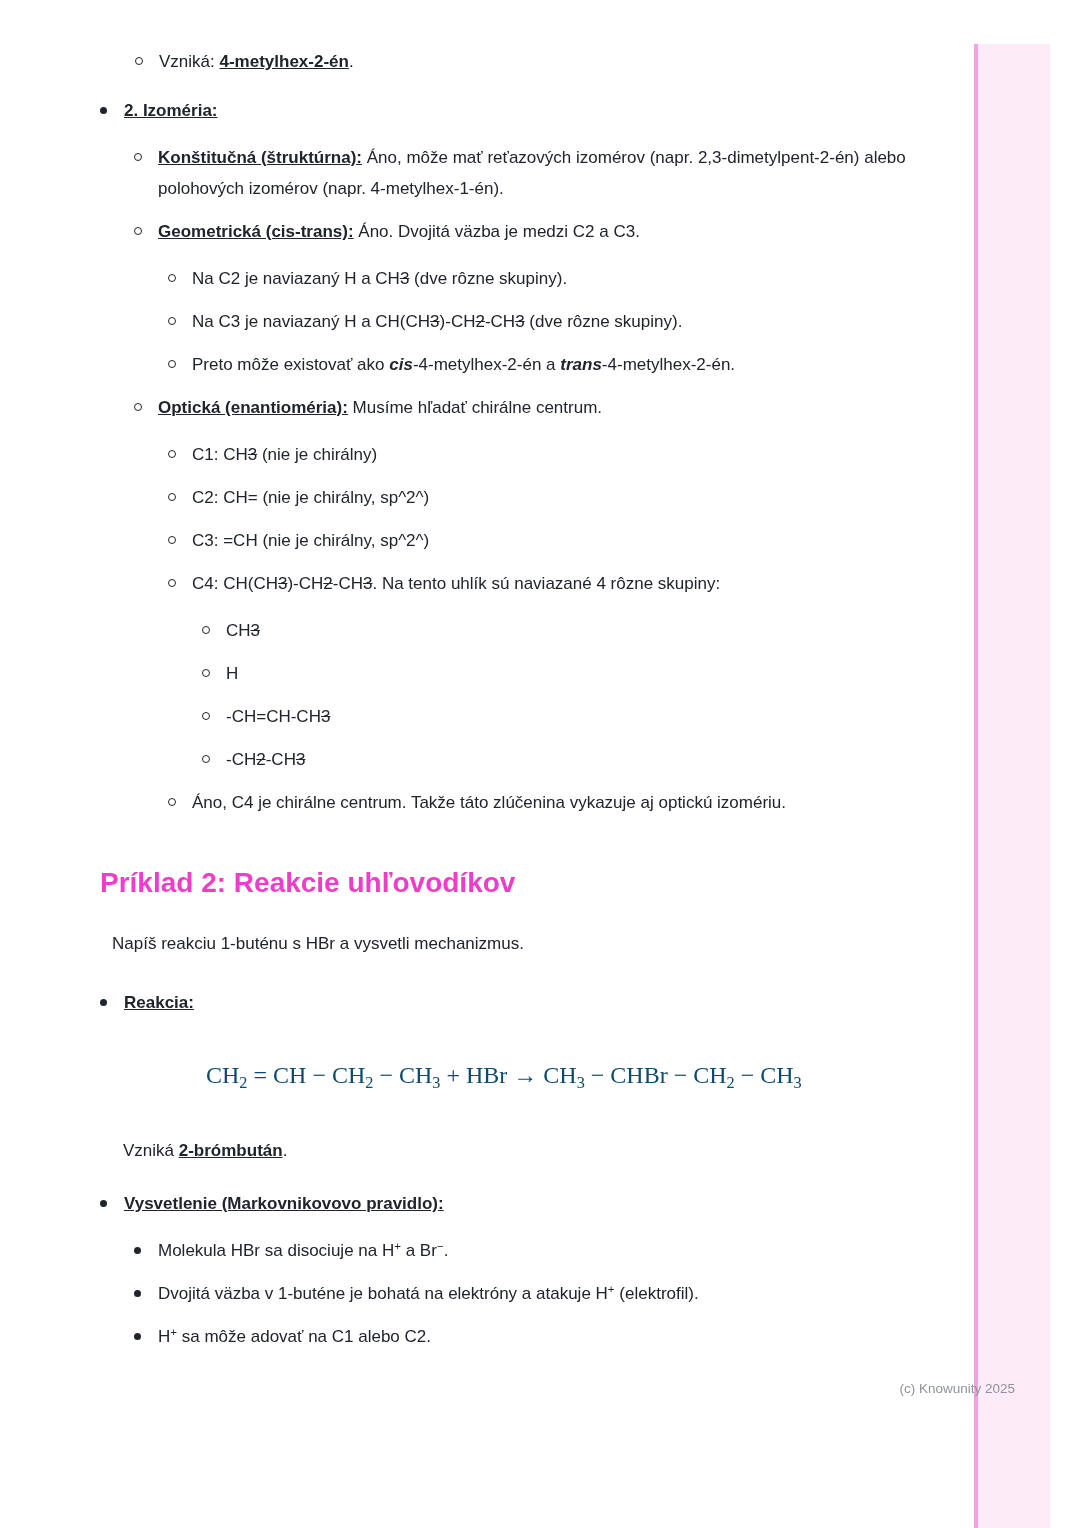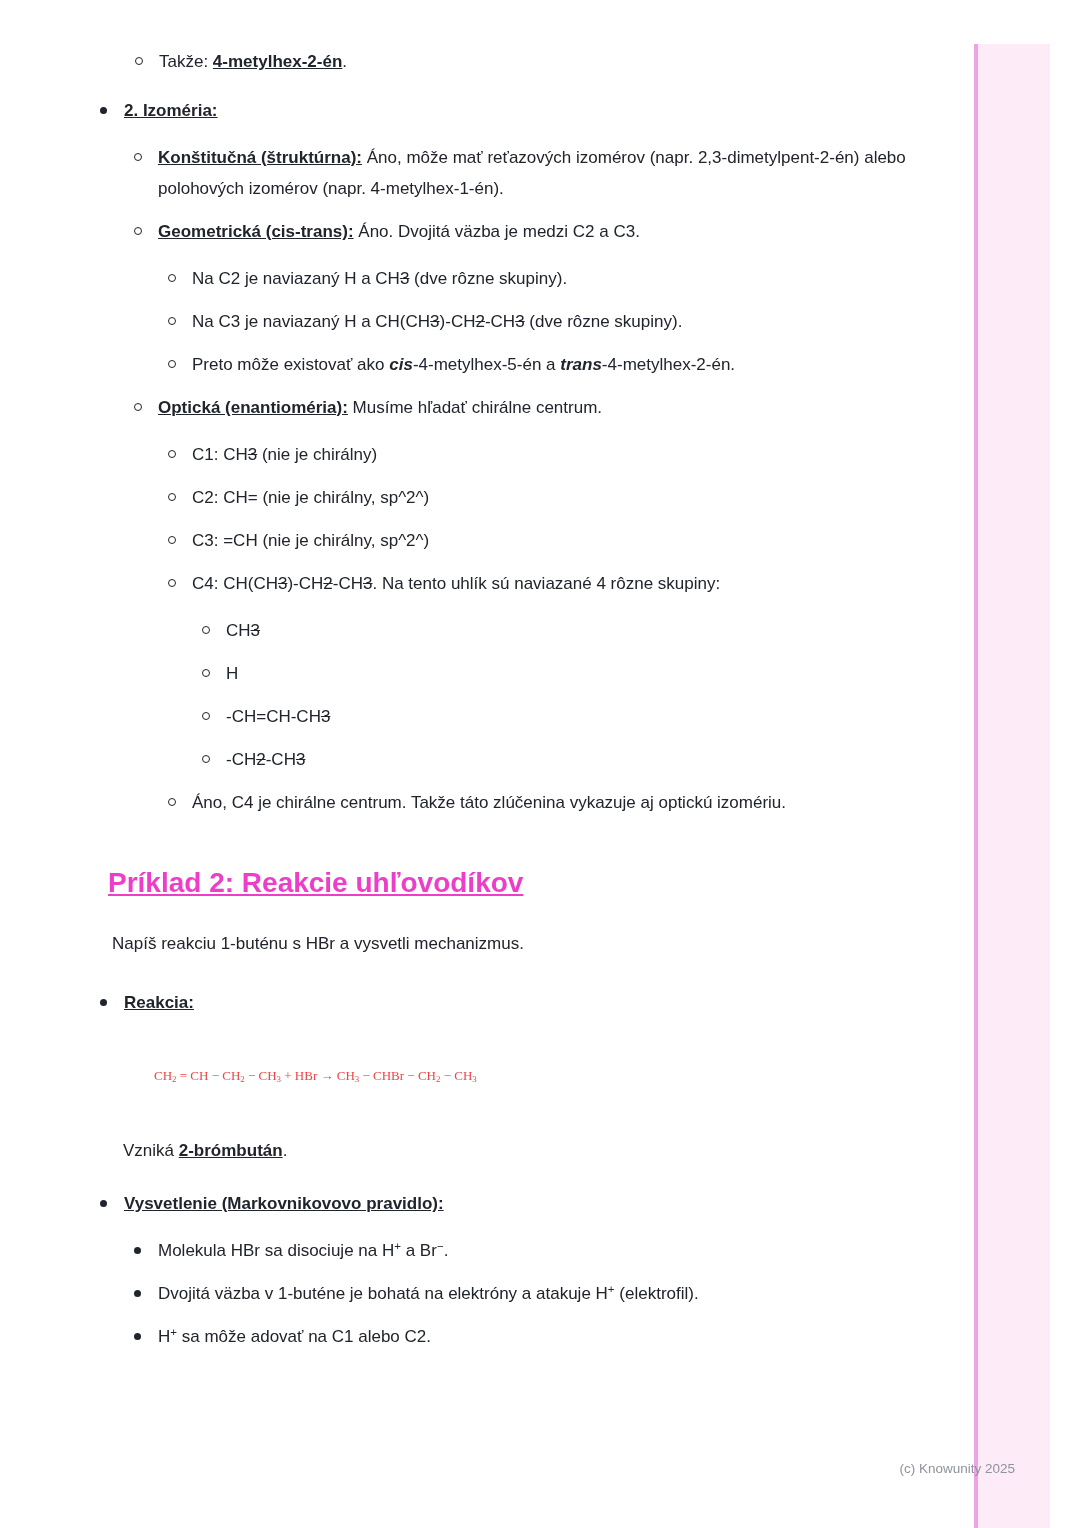--- a/index.html
+++ b/index.html
@@ -33,78 +33,77 @@
   .content ul ul li.dot::before{left:0;}
   .content ul ul li.ring::before{left:0;}
   ul.indent2{padding-left:39px;}
   ul.indent2 > li{padding-left:24px;}
   ul.indent2 > li.ring::before{left:0;}
 
   .nazov-list{margin-bottom:18px;}
   .izomeria-list{margin-bottom:0;}
 
   h1.h-pink{
-    margin:46px 0 26px 12px;
+    margin:46px 0 26px 4px;
     font-size:28px;line-height:38px;font-weight:700;
     color:var(--heading-accent);
-    text-decoration:underline;
   }
   .para{margin:0 0 28px 16px;}
   .reakcia-list{margin-bottom:0;}
   .equation{
-    margin:42px 0 44px 58px;
+    margin:42px 0 44px 110px;
     font-family:"Liberation Serif","DejaVu Serif",serif;
-    font-size:13px;color:#ef4444;white-space:nowrap;
+    font-size:24px;color:#0c4a6e;white-space:nowrap;
   }
   .vznika{margin:0 0 22px 27px;}
 
   
   .seg-b{font-weight:700;text-decoration:underline;}
   .seg-i{font-style:italic;font-weight:bold;}
   .seg-st{text-decoration:line-through;}
   .seg-sub{font-size:68%;vertical-align:-0.28em;line-height:0;}
   .seg-sup{font-size:68%;vertical-align:0.5em;line-height:0;}
 
   .footer{
-    position:absolute;top:1460px;right:65px;z-index:2;
+    position:absolute;top:1380px;right:65px;z-index:2;
     font-size:13.5px;line-height:18px;color:var(--footer-text);
   }
 </style>
 </head>
 <body>
 
 <div class="stripe-line"></div>
 <div class="stripe-band"></div>
 
 <div class="content">
 
   <ul class="indent2 nazov-list">
     <li class="ring">
-      <span><span>Takže: </span><span class="seg-b">4-metylhex-2-én</span><span>.</span></span>
+      <span><span>Vzniká: </span><span class="seg-b">4-metylhex-2-én</span><span>.</span></span>
     </li>
   </ul>
 
   <ul class="izomeria-list">
     <li class="dot">
       <span><span class="seg-b">2. Izoméria:</span></span>
       <ul>
         <li class="ring">
           <span><span class="seg-b">Konštitučná (štruktúrna):</span><span> Áno, môže mať reťazových izomérov (napr. 2,3-dimetylpent-2-én) alebo polohových izomérov (napr. 4-metylhex-1-én).</span></span>
         </li>
         <li class="ring">
           <span><span class="seg-b">Geometrická (cis-trans):</span><span> Áno. Dvojitá väzba je medzi C2 a C3.</span></span>
           <ul>
             <li class="ring">
               <span><span>Na C2 je naviazaný H a CH</span><span class="seg-st">3</span><span> (dve rôzne skupiny).</span></span>
             </li>
             <li class="ring">
               <span><span>Na C3 je naviazaný H a CH(CH</span><span class="seg-st">3</span><span>)-CH</span><span class="seg-st">2</span><span>-CH</span><span class="seg-st">3</span><span> (dve rôzne skupiny).</span></span>
             </li>
             <li class="ring">
-              <span><span>Preto môže existovať ako </span><span class="seg-i">cis</span><span>-4-metylhex-5-én a </span><span class="seg-i">trans</span><span>-4-metylhex-2-én.</span></span>
+              <span><span>Preto môže existovať ako </span><span class="seg-i">cis</span><span>-4-metylhex-2-én a </span><span class="seg-i">trans</span><span>-4-metylhex-2-én.</span></span>
             </li>
           </ul>
         </li>
         <li class="ring">
           <span><span class="seg-b">Optická (enantioméria):</span><span> Musíme hľadať chirálne centrum.</span></span>
           <ul>
             <li class="ring">
               <span><span>C1: CH</span><span class="seg-st">3</span><span> (nie je chirálny)</span></span>
             </li>
             <li class="ring">

